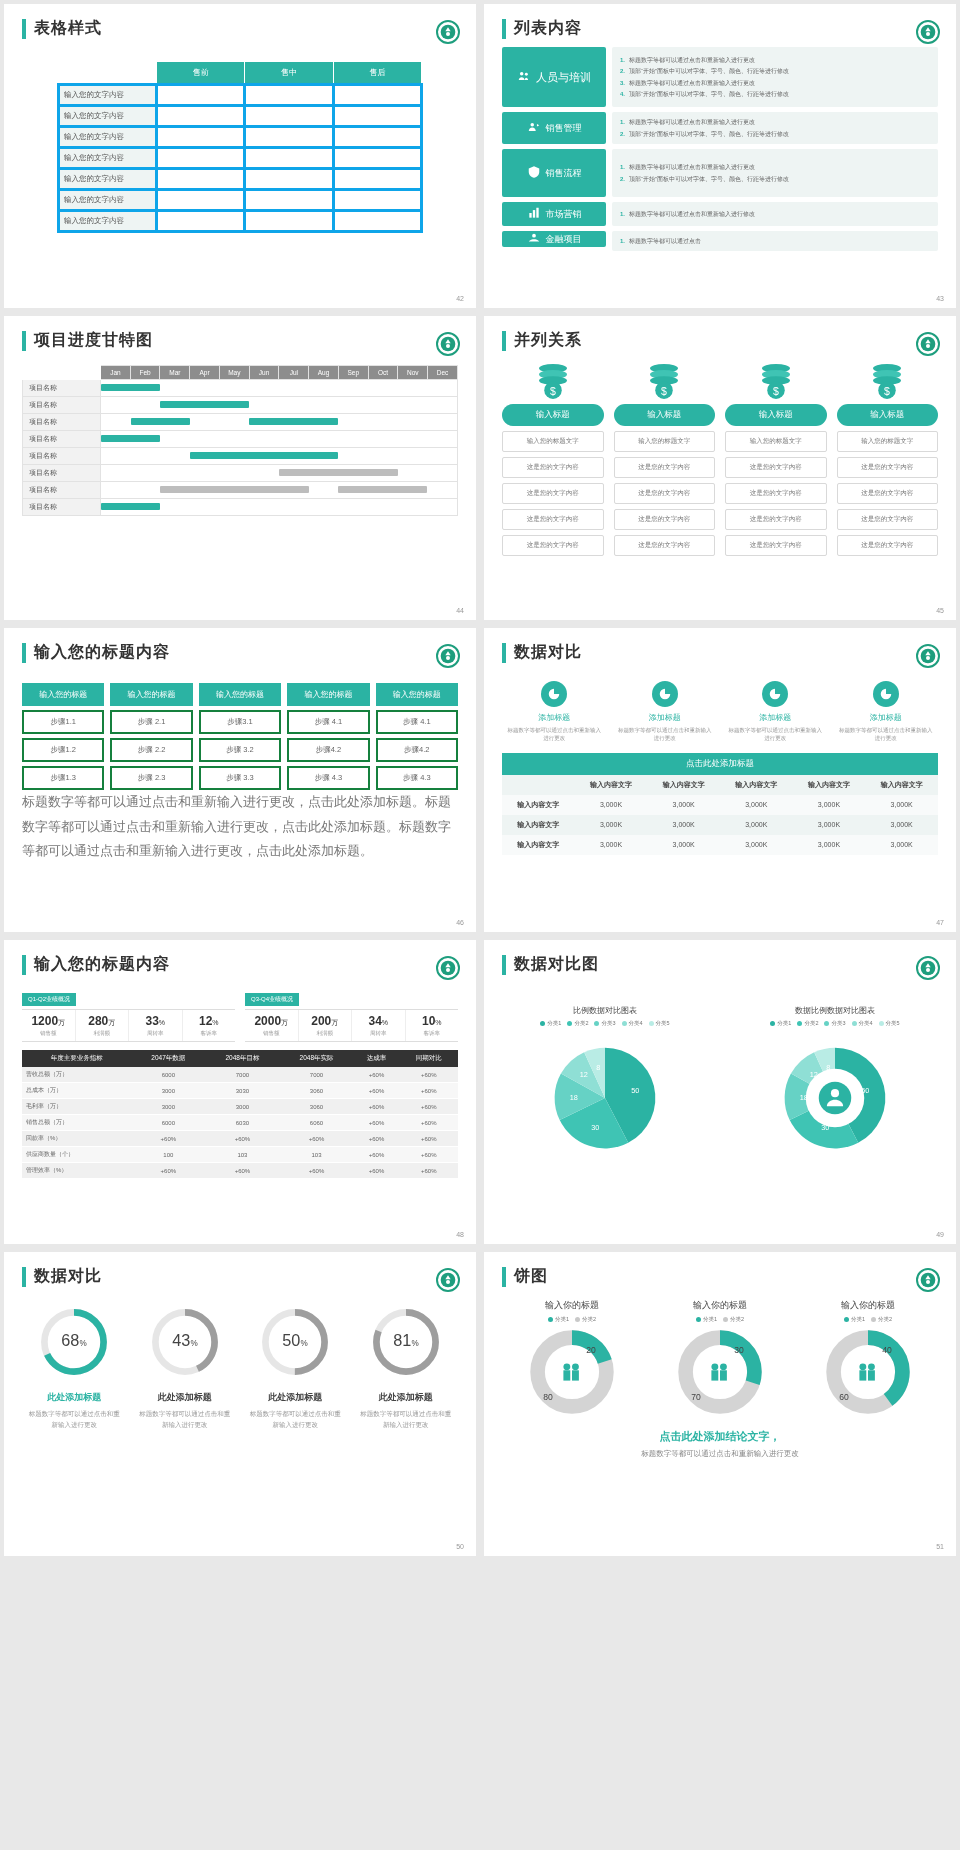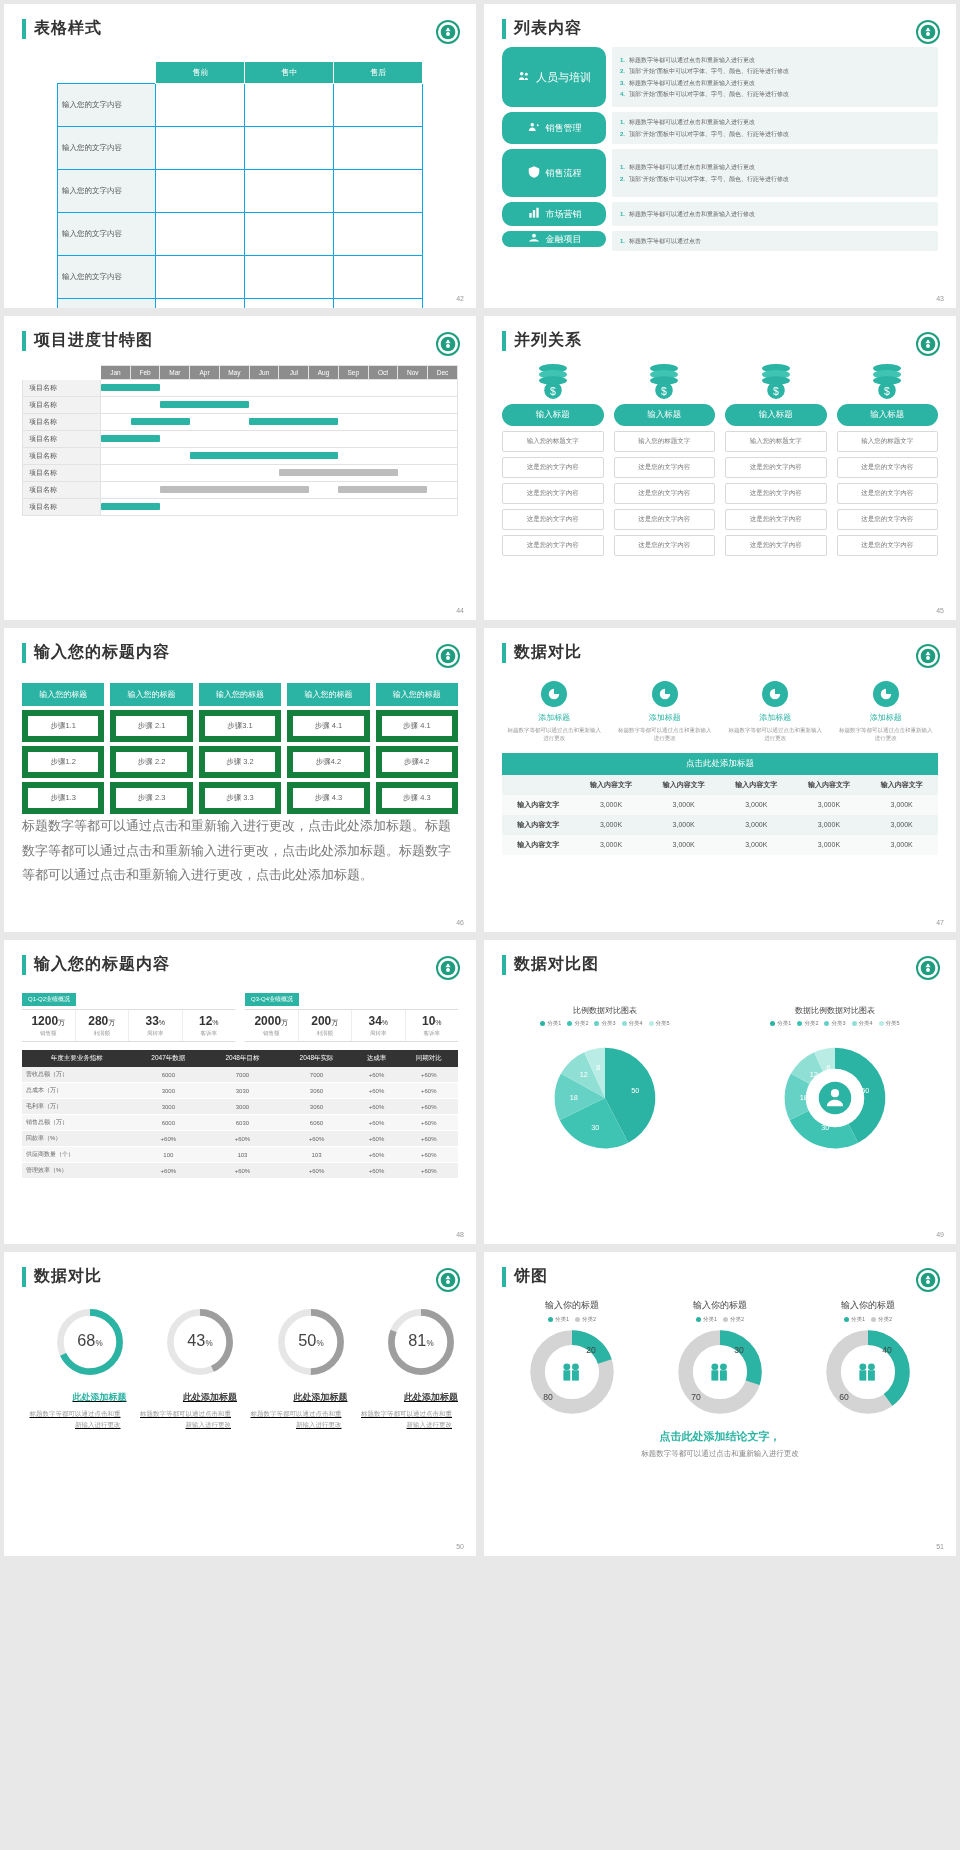--- a/index.html
+++ b/index.html
@@ -58,30 +58,30 @@
     color: #999;
   }
 
   
   .tbl42 { width: 84%; margin: 22px auto 0; border-collapse: collapse; font-size: 7.5px; }
   .tbl42 th {
     background: #2bb3a3; color: #fff; font-weight: normal;
     padding: 5px 2px; border: 1px solid #fff; text-align: center; font-size: 8px;
   }
   .tbl42 th.corner { background: #fff; border: none; width: 27%; }
-  .tbl42 td { border: 1px solid #0ea5e9; padding: 16px 4px; height: 17px; }
+  .tbl42 td { border: 3px solid #0ea5e9; padding: 4px 4px; height: 17px; }
   .tbl42 td.lbl { background: #eef4f3; color: #555; font-size: 7.5px; width: 27%; }
 
   
   .list43 { margin-top: 8px; }
   .l43row { display: flex; gap: 6px; margin-bottom: 5px; align-items: stretch; }
   .l43tag {
     background: #2bb3a3; color: #fff; width: 104px; flex: none;
     display: flex; align-items: center; justify-content: center; gap: 5px;
-    font-size: 9px; border-radius: 10px;
+    font-size: 9px; border-radius: 2px;
   }
   .l43tag.big { height: 60px; font-size: 11px; }
   .l43tag svg { width: 14px; height: 14px; fill: #fff; }
   .l43body {
     background: #eef4f3; flex: 1; border-radius: 2px;
     padding: 6px 8px; display: flex; flex-direction: column; justify-content: center; gap: 3px;
   }
   .l43line { font-size: 6px; color: #666; display: flex; gap: 4px; align-items: flex-start; line-height: 1.35; }
   .l43n { color: #2bb3a3; font-weight: bold; flex: none; }
 
@@ -104,21 +104,21 @@
   }
   .p45cell {
     border: 1px solid #d9d9d9; color: #777; font-size: 6.5px;
     padding: 5px 0; width: 100%; text-align: center; border-radius: 2px;
   }
 
   
   .p46 { display: flex; gap: 6px; margin-top: 20px; }
   .p46col { flex: 1; display: flex; flex-direction: column; gap: 4px; }
   .p46head { background: #2bb3a3; color: #fff; font-size: 8px; padding: 6px 0; text-align: center; }
-  .p46cell { border: 6px solid #15803d; color: #666; font-size: 7.5px; padding: 5px 4px; text-align: center; }
+  .p46cell { border: 2px solid #15803d; color: #666; font-size: 7.5px; padding: 5px 4px; text-align: center; }
   .p46text { font-size: 13px; color: #777; line-height: 1.9; }
 
   
   .p47 { display: flex; gap: 6px; margin-top: 18px; }
   .p47col { flex: 1; text-align: center; }
   .p47circ { width: 26px; height: 26px; border-radius: 50%; background: #2bb3a3; margin: 0 auto 5px; display:flex;align-items:center;justify-content:center;}
   .p47circ svg { width: 14px; height: 14px; fill: #fff; }
   .p47h { color: #2bb3a3; font-size: 8px; margin-bottom: 3px; }
   .p47d { font-size: 5.5px; color: #999; line-height: 1.5; padding: 0 4px; }
   .bar47 { background: #2bb3a3; color: #fff; text-align: center; font-size: 8.5px; padding: 5px 0; margin-top: 10px; }
@@ -147,21 +147,21 @@
 
   
   .ch49 { display: flex; gap: 24px; margin-top: 30px; align-items: flex-end; }
   .ch49c { flex: 1; text-align: center; }
   .ch49t { font-size: 8px; color: #444; margin-bottom: 4px; }
   .leg { display: flex; justify-content: center; gap: 6px; font-size: 5.5px; color: #777; margin-bottom: 6px; flex-wrap: wrap; }
   .leg i { display: inline-block; width: 5px; height: 5px; border-radius: 50%; margin-right: 2px; vertical-align: middle; }
 
   
   .r50 { display: flex; gap: 6px; margin-top: 18px; }
-  .r50c { flex: 1; text-align: right; text-decoration: underline; }
+  .r50c { flex: 1; text-align: center; }
   .r50h { color: #2bb3a3; font-size: 9px; font-weight: bold; margin: 8px 0 4px; }
   .r50d { font-size: 6.5px; color: #999; line-height: 1.7; padding: 0 6px; }
 
   
   .p51 { display: flex; gap: 8px; margin-top: 12px; }
   .p51c { flex: 1; text-align: center; }
   .p51t { font-size: 9px; color: #444; margin-bottom: 4px; }
   .p51concl { color: #2bb3a3; font-size: 11px; font-weight: bold; text-align: center; margin-top: 10px; }
   .p51sub { font-size: 7.5px; color: #888; text-align: center; margin-top: 5px; }
 </style>

